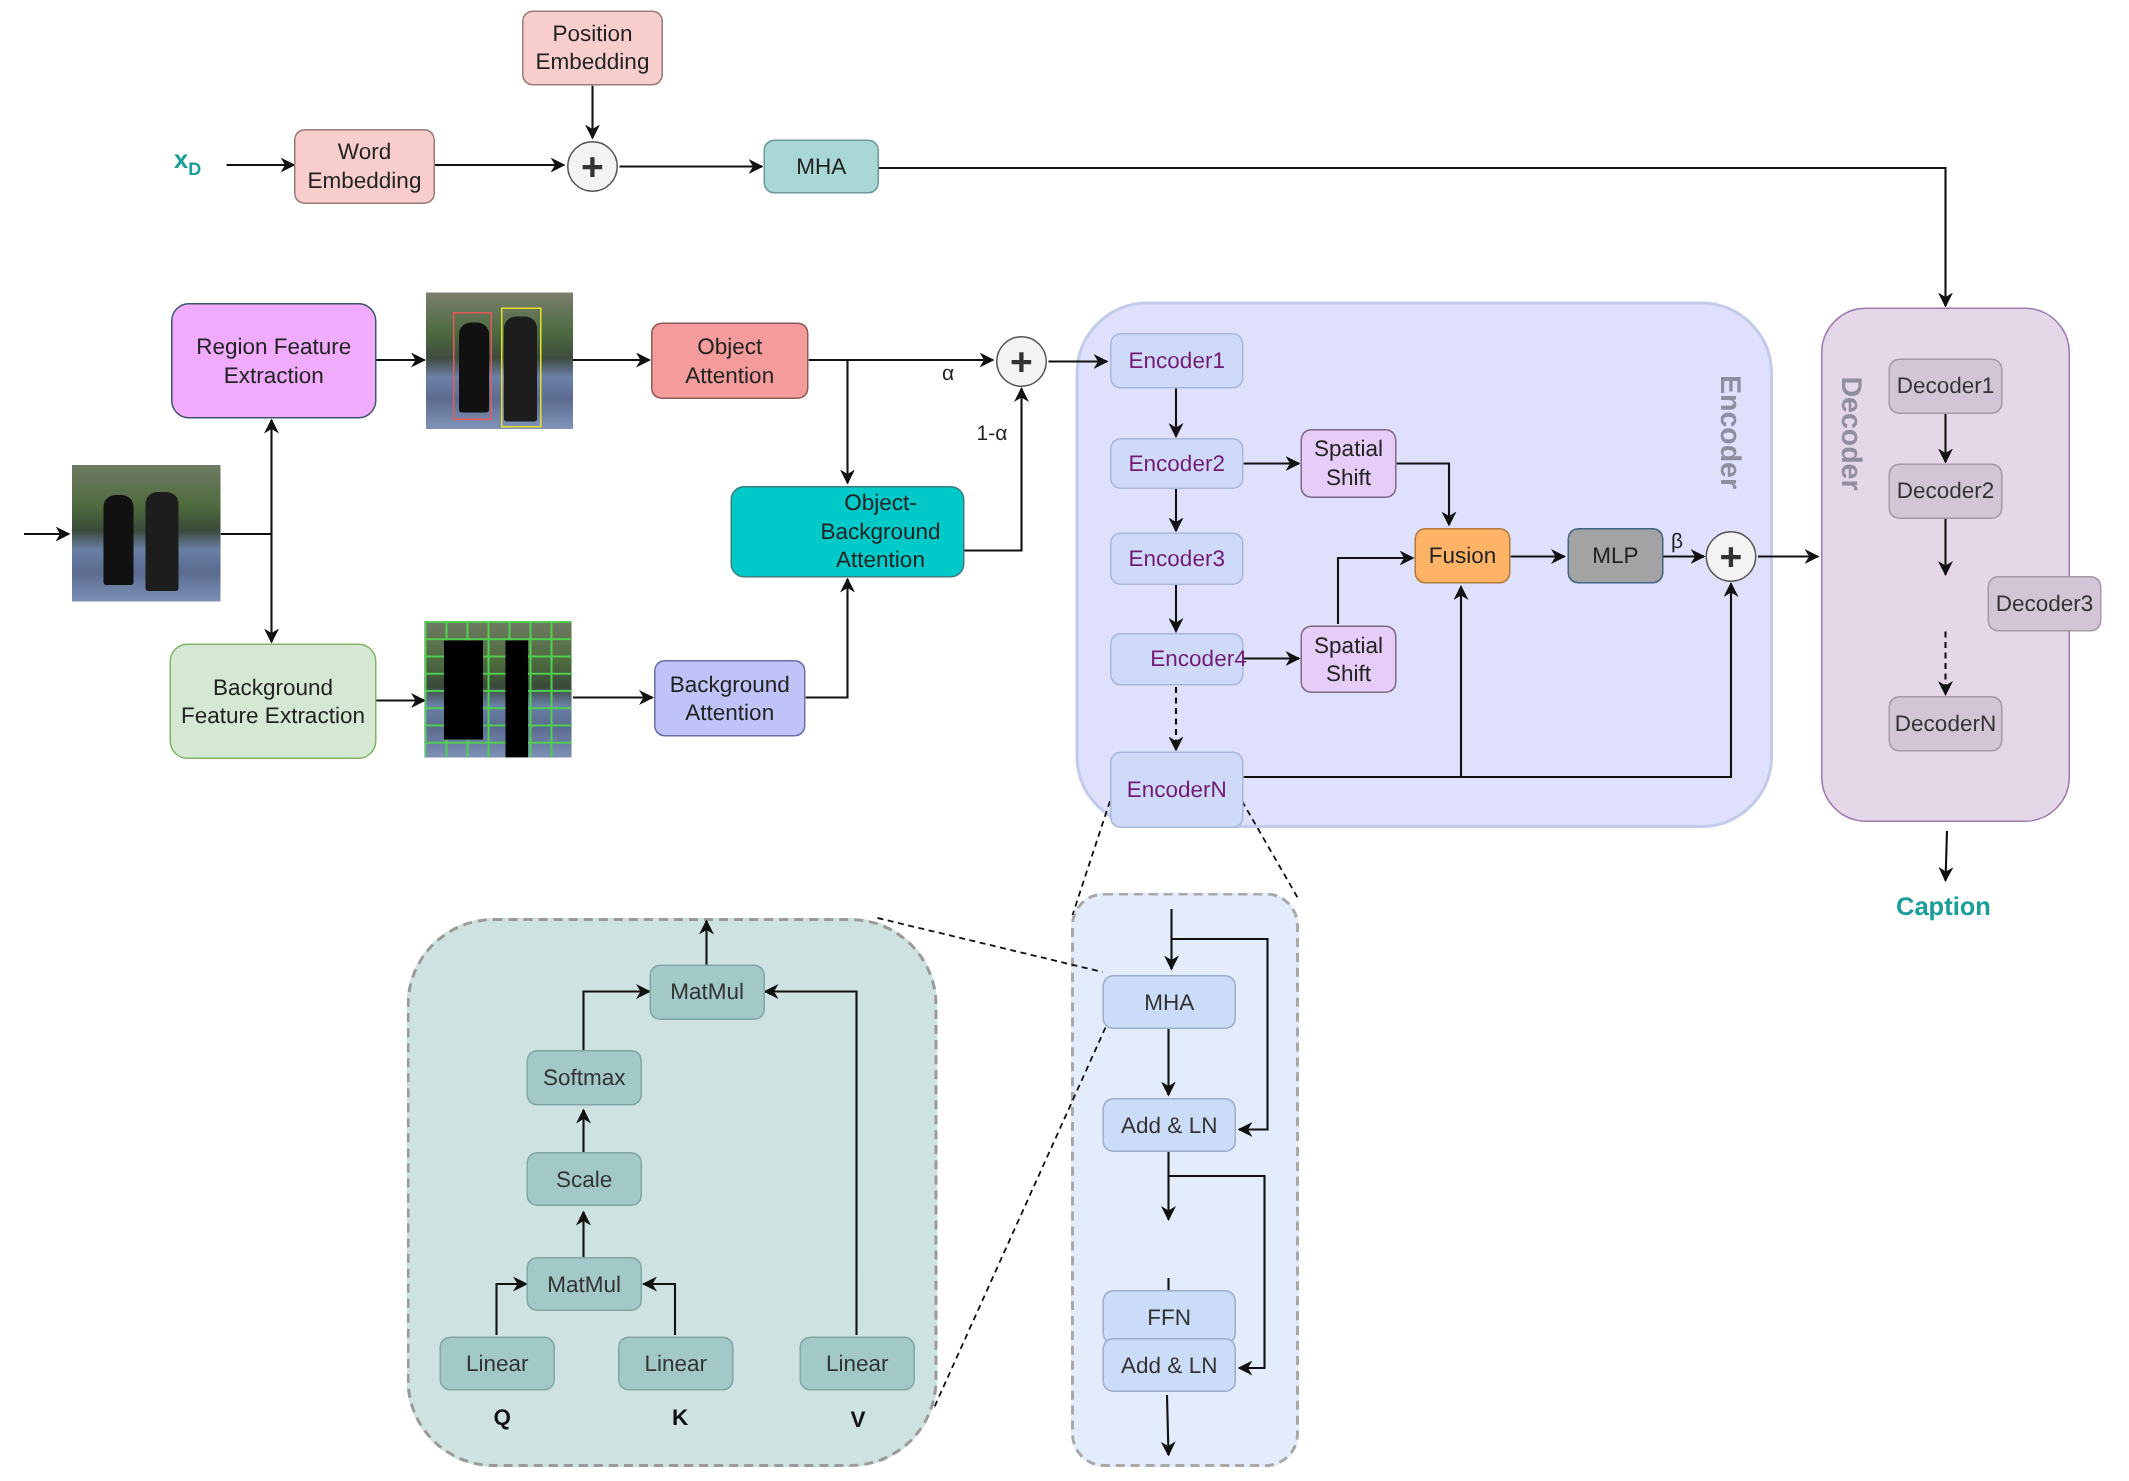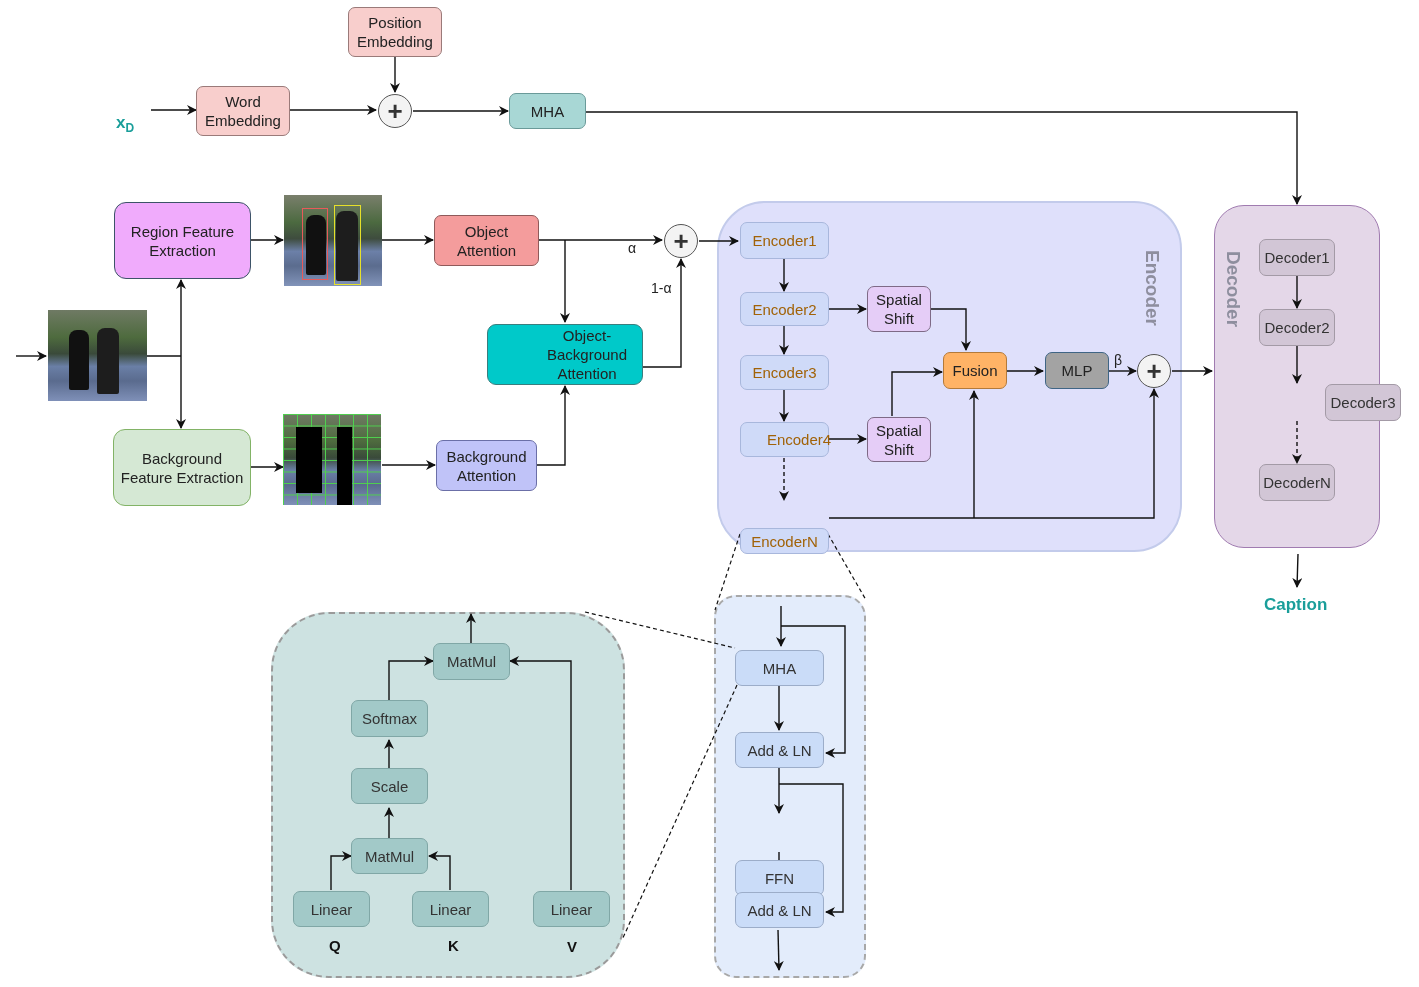--- a/index.html
+++ b/index.html
@@ -8,21 +8,21 @@
   .box { position: absolute; box-sizing: border-box; display: flex; align-items: center;
          justify-content: center; text-align: center; font-size: 15px; line-height: 19px;
          border-radius: 7px; border: 1.3px solid #555; color: #222; white-space: pre-line; }
   .pink { background: #f8cecc; border-color: #9a7a79; }
   .teal-l { background: #a8d7d5; border-color: #6a9a99; }
   .region { background: #f0abfc; border-color: #3d5468; border-radius: 12px; }
   .bgfe { background: #d5e8d4; border-color: #82b366; border-radius: 12px; }
   .objatt { background: #f49c9c; border-color: #8f5a5a; }
   .obgatt { background: #00c9c9; border-color: #3a7e7e; border-radius: 9px; padding-left: 44px; }
   .bgatt { background: #c0c3f8; border-color: #6b6fa7; }
-  .enc { background: #cfdaf8; border-color: #a8b7dc; color: #a16207; }
+  .enc { background: #cfdaf8; border-color: #a8b7dc; color: #701a75; }
   .ss { background: #e5cdf7; border-color: #7e6a86; }
   .fusion { background: #ffb366; border-color: #b37a3a; }
   .mlp { background: #a3a3a3; border-color: #3f6585; }
   .dec { background: #d2c6d6; border-color: #a39aa6; color: #333; }
   .att { background: #a2c9c8; border-color: #80a7a6; color: #333; }
   .tb { background: #cadcf8; border-color: #9cadc9; color: #333; }
   .container { position: absolute; box-sizing: border-box; }
   .vlabel { position: absolute; writing-mode: vertical-rl; font-weight: bold;
             font-size: 19px; color: #8e8e9e; }
   .plus { position: absolute; box-sizing: border-box; width: 34px; height: 34px; border-radius: 50%;
@@ -110,21 +110,21 @@
     <path d="M781,606 L781,646" marker-end="url(#ah)"></path>
     <path d="M781,626 L845,626 L845,753 L826,753" marker-end="url(#ah)"></path>
     <path d="M779,686 L779,730" marker-end="url(#ah)"></path>
     <path d="M779,768 L779,813" marker-end="url(#ah)"></path>
     <path d="M779,784 L843,784 L843,912 L826,912" marker-end="url(#ah)"></path>
     <path d="M779,852 L779,890" marker-end="url(#ah)"></path>
     <path d="M778,930 L779,970" marker-end="url(#ah)"></path>
   </g>
 </svg>
 
-<div style="position:absolute;left:116px;top:97px;color:#1a9e9a;font-weight:bold;font-size:17px;margin-top:16px;">
+<div style="position:absolute;left:116px;top:97px;color:#1a9e9a;font-weight:bold;font-size:17px;">
   <span>x</span><sub style="font-size:12px;">D</sub>
 </div>
 <div class="box pink" style="left:348px;top:7px;width:94px;height:50px;">Position
 Embedding</div>
 <div class="box pink" style="left:196px;top:86px;width:94px;height:50px;">Word
 Embedding</div>
 <div class="plus" style="left:378px;top:94px;">+</div>
 <div class="box teal-l" style="left:509px;top:93px;width:77px;height:36px;">MHA</div>
 
 <div class="photo" style="left:48px;top:310px;width:99px;height:91px;background:linear-gradient(180deg,#6f7a64 0%,#4e6b3e 30%,#3a4a3a 48%,#6a7fa6 62%,#5a6b8e 78%,#7f90b8 100%);">
@@ -158,21 +158,21 @@
 Attention</div>
 
 <div class="label" style="left:628px;top:240px;">α</div>
 <div class="label" style="left:651px;top:280px;">1-α</div>
 <div class="plus" style="left:664px;top:224px;">+</div>
 
 <div class="box enc" style="left:740px;top:222px;width:89px;height:37px;">Encoder1</div>
 <div class="box enc" style="left:740px;top:292px;width:89px;height:34px;">Encoder2</div>
 <div class="box enc" style="left:740px;top:355px;width:89px;height:35px;">Encoder3</div>
 <div class="box enc" style="left:740px;top:422px;width:89px;height:35px;padding-left:29px;">Encoder4</div>
-<div class="box enc" style="left:740px;top:528px;width:89px;height:26px;">EncoderN</div>
+<div class="box enc" style="left:740px;top:501px;width:89px;height:51px;">EncoderN</div>
 
 <div class="box ss" style="left:867px;top:286px;width:64px;height:46px;">Spatial
 Shift</div>
 <div class="box ss" style="left:867px;top:417px;width:64px;height:45px;">Spatial
 Shift</div>
 <div class="box fusion" style="left:943px;top:352px;width:64px;height:37px;">Fusion</div>
 <div class="box mlp" style="left:1045px;top:352px;width:64px;height:37px;">MLP</div>
 <div class="label" style="left:1114px;top:352px;">β</div>
 <div class="plus" style="left:1137px;top:354px;">+</div>
 

